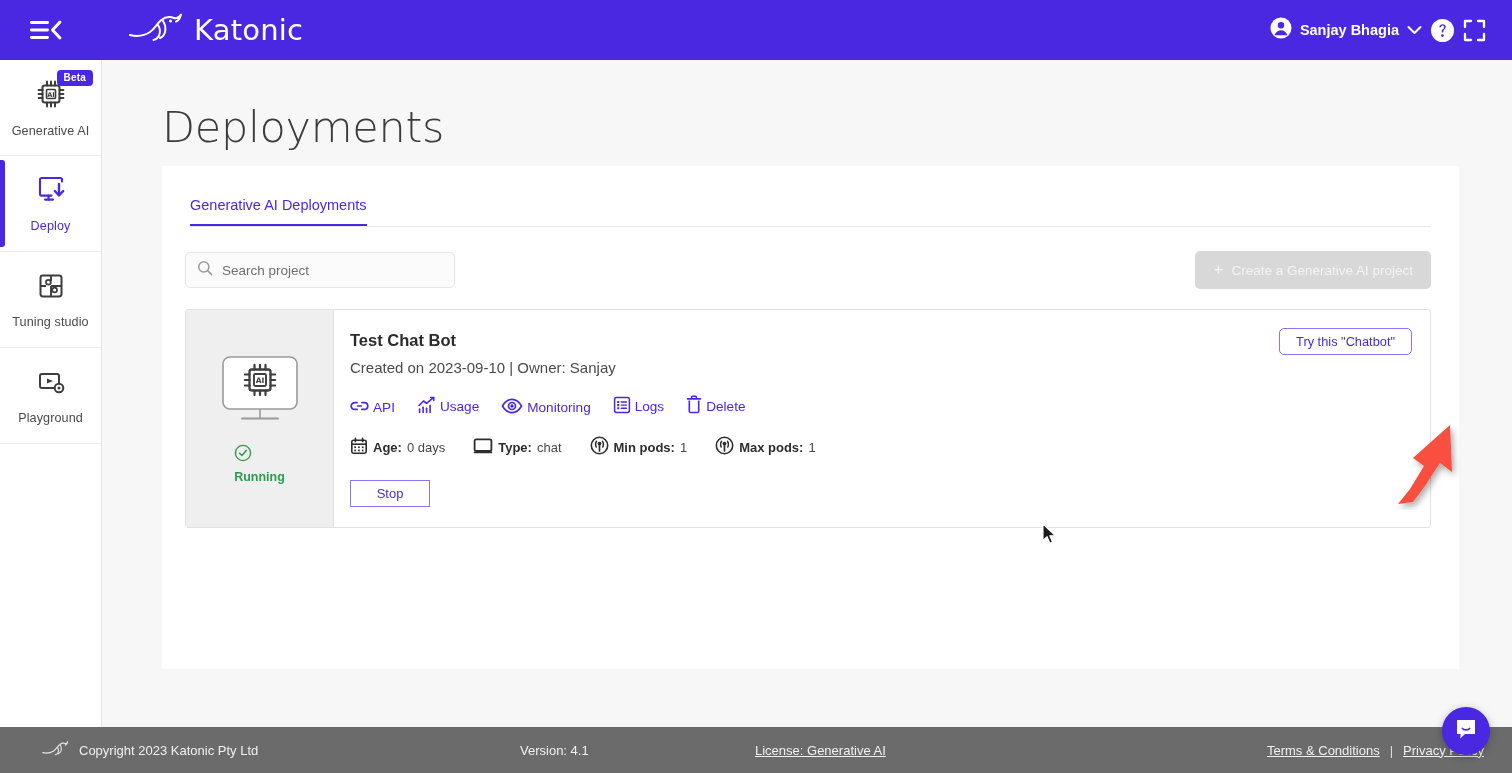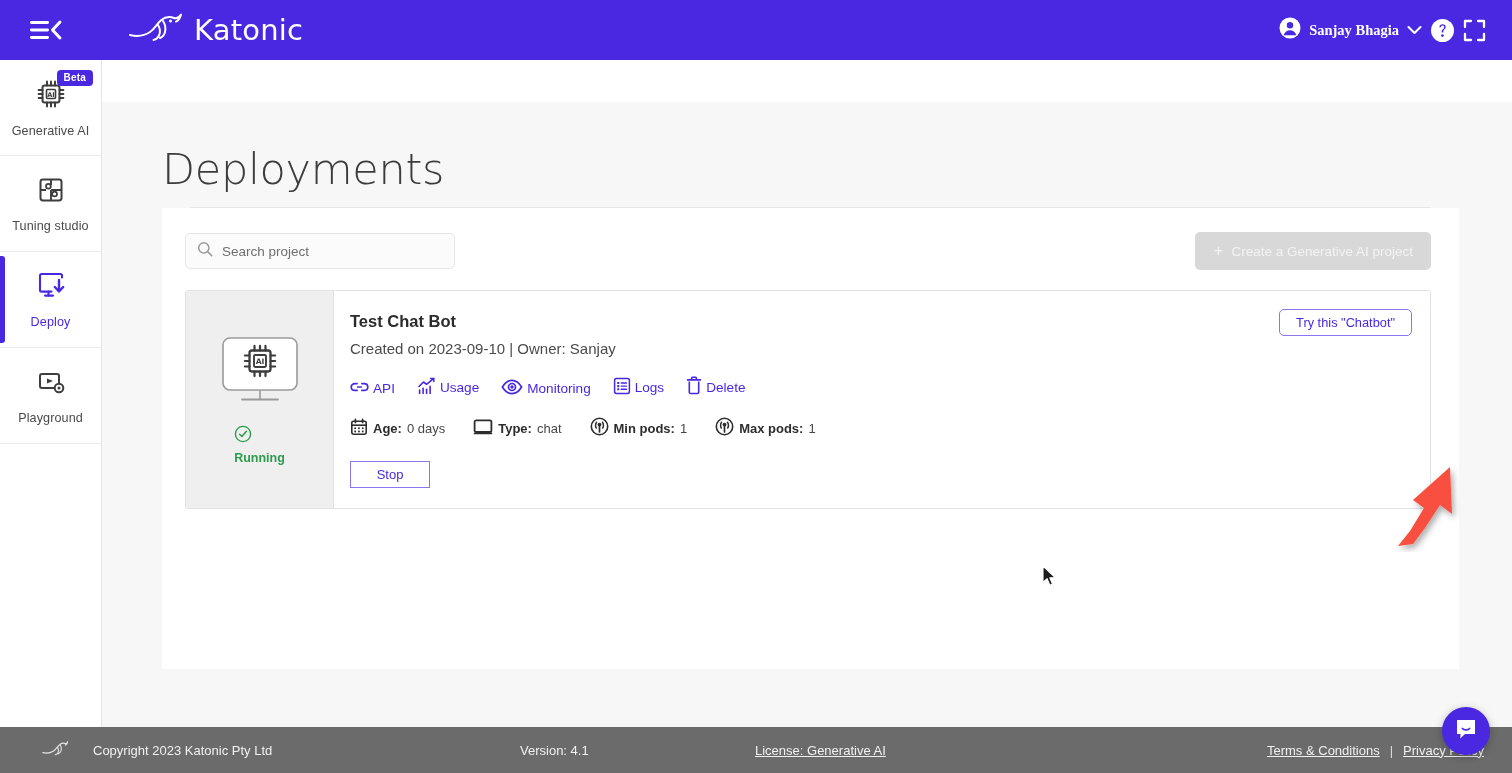--- a/index.html
+++ b/index.html
@@ -16,21 +16,21 @@
     height: 60px; background: #4a27e0; flex: 0 0 60px;
     display: flex; align-items: center; padding: 0 26px 0 30px;
     position: relative; z-index: 20;
   }
   .hamburger { width: 34px; height: 26px; display: flex; align-items: center; cursor: pointer; }
   .brand { display: flex; align-items: center; margin-left: 58px; }
   .brand-name {
     color: #fff; font-size: 29px; letter-spacing: .2px; font-weight: 400;
     margin-left: 6px; font-family: "DejaVu Sans", sans-serif;
   }
-  .header-right { margin-left: auto; display: flex; align-items: center; gap: 8px; font-family: Liberation Serif, serif; }
+  .header-right { margin-left: auto; display: flex; align-items: center; gap: 8px; }
   .user-chip { display: flex; align-items: center; gap: 8px; cursor: pointer; }
   .user-name { color: #fff; font-size: 14.5px; font-weight: 600; }
   .icon-btn { cursor: pointer; display: flex; align-items: center; justify-content: center; }
 
   
   .body-row { flex: 1 1 auto; display: flex; min-height: 0; }
 
   
   .sidebar {
     width: 102px; flex: 0 0 102px; background: #ffffff;
@@ -47,21 +47,21 @@
     content: ""; position: absolute; left: 0; top: 4px; bottom: 4px;
     width: 5px; background: #4a27e0; border-radius: 0 3px 3px 0;
   }
   .beta-badge {
     position: absolute; top: 10px; right: 8px; background: #4a27e0; color: #fff;
     font-size: 10px; font-weight: 700; padding: 2px 7px 3px; border-radius: 4px;
     letter-spacing: .2px;
   }
 
   
-  .main { flex: 1 1 auto; background: #f7f7f7; position: relative; overflow: hidden; margin-top: 42px; }
+  .main { flex: 1 1 auto; background: #f7f7f7; position: relative; overflow: hidden; }
   .page-title {
     font-size: 43px; font-weight: 300; color: #3c3c3c; letter-spacing: -0.3px;
     padding: 42px 0 0 60px; font-family: "DejaVu Sans", sans-serif;
   }
   .panel {
     position: absolute; left: 60px; right: 53px; top: 106px; bottom: 58px;
     background: #ffffff;
   }
   .tabs { padding: 30px 0 0 28px; }
   .tab {
@@ -127,21 +127,21 @@
   .arrow-anno { position: absolute; left: 1290px; top: 358px; z-index: 30; pointer-events: none; }
 
   
   .cursor { position: absolute; left: 940px; top: 463px; z-index: 40; pointer-events: none; }
 
   
   .footer {
     height: 46px; flex: 0 0 46px; background: #6b6b6b; display: flex; align-items: center;
     color: #f0f0f0; font-size: 13px; position: relative; z-index: 10;
   }
-  .f-left { display: flex; align-items: center; gap: 25px; padding-left: 40px; }
+  .f-left { display: flex; align-items: center; gap: 11px; padding-left: 40px; }
   .f-version { position: absolute; left: 520px; }
   .f-license { position: absolute; left: 755px; text-decoration: underline; }
   .f-right { margin-left: auto; padding-right: 28px; display: flex; align-items: center; gap: 10px; }
   .f-link { color: #f0f0f0; text-decoration: underline; cursor: pointer; }
   .f-sep { color: #dcdcdc; }
 
   
   .chat-fab {
     position: absolute; right: 22px; bottom: 18px; width: 48px; height: 48px;
     border-radius: 50%; background: #4a27e0; display: flex; align-items: center;
@@ -236,64 +236,67 @@
                 <path d="M8.5 21 L4.6 21"></path>
               <path d="M25.5 13 L29.4 13"></path>
                 <path d="M25.5 17 L29.4 17"></path>
                 <path d="M25.5 21 L29.4 21"></path>
             </g>
           </svg>
         </span>
         <span class="nav-label">Generative AI</span>
       </div>
 
-      <div class="nav-item">
-        <span>
-          <svg width="32" height="32" viewBox="0 0 32 32">
-            <rect x="5.5" y="5.5" width="21" height="21" rx="2.4" stroke="#3d3d3d" stroke-width="2" fill="none"></rect>
-            <path d="M16 5.5 L16 11 M16 16 L16 26.5 M5.5 16 L11 16 M16 16 L26.5 16" stroke="#3d3d3d" stroke-width="1.9" fill="none"></path>
-            <circle cx="13.4" cy="12.2" r="2.4" stroke="#3d3d3d" stroke-width="1.7" fill="none"></circle>
-            <circle cx="19.6" cy="20" r="2.4" stroke="#3d3d3d" stroke-width="1.7" fill="none"></circle>
-          </svg>
-        </span>
-        <span class="nav-label">Tuning studio</span>
-      </div>
-
       <div class="nav-item active">
         <span>
           <svg width="32" height="32" viewBox="0 0 32 32">
             <path d="M27 7.5 L27 5.5 C27 4.6 26.3 4 25.4 4 L6.6 4 C5.7 4 5 4.6 5 5.5 L5 20 C5 20.9 5.7 21.6 6.6 21.6 L16.5 21.6" stroke="#4a27e0" stroke-width="2.1" fill="none" stroke-linecap="round"></path>
             <path d="M10 25.6 L18 25.6" stroke="#4a27e0" stroke-width="2.1" stroke-linecap="round"></path>
             <path d="M13.5 21.6 L13.5 25.6" stroke="#4a27e0" stroke-width="2.1" stroke-linecap="round"></path>
             <path d="M24 10 L24 21" stroke="#4a27e0" stroke-width="2.4" stroke-linecap="round"></path>
             <path d="M19.8 17 L24 21.4 L28.2 17" stroke="#4a27e0" stroke-width="2.4" fill="none" stroke-linecap="round" stroke-linejoin="round"></path>
           </svg>
         </span>
         <span class="nav-label">Deploy</span>
       </div>
 
       <div class="nav-item">
         <span>
           <svg width="32" height="32" viewBox="0 0 32 32">
+            <rect x="5.5" y="5.5" width="21" height="21" rx="2.4" stroke="#3d3d3d" stroke-width="2" fill="none"></rect>
+            <path d="M16 5.5 L16 11 M16 16 L16 26.5 M5.5 16 L11 16 M16 16 L26.5 16" stroke="#3d3d3d" stroke-width="1.9" fill="none"></path>
+            <circle cx="13.4" cy="12.2" r="2.4" stroke="#3d3d3d" stroke-width="1.7" fill="none"></circle>
+            <circle cx="19.6" cy="20" r="2.4" stroke="#3d3d3d" stroke-width="1.7" fill="none"></circle>
+          </svg>
+        </span>
+        <span class="nav-label">Tuning studio</span>
+      </div>
+
+      <div class="nav-item">
+        <span>
+          <svg width="32" height="32" viewBox="0 0 32 32">
             <rect x="5" y="8" width="19" height="14" rx="2" stroke="#3d3d3d" stroke-width="2" fill="none"></rect>
             <path d="M12 12.4 L18 15 L12 17.6 Z" fill="#3d3d3d"></path>
             <circle cx="24" cy="22" r="4.3" fill="#fff" stroke="#3d3d3d" stroke-width="2"></circle>
             <circle cx="24" cy="22" r="1.5" fill="#3d3d3d"></circle>
           </svg>
         </span>
         <span class="nav-label">Playground</span>
       </div>
     </div>
 
     <div class="main">
 
       <div class="page-title">Deployments</div>
 
       <div class="panel">
 
+        <div class="tabs">
+          <span class="tab">Generative AI Deployments</span>
+        </div>
         <div class="tab-rule"></div>
 
         <div class="toolbar">
           <div class="search-box">
             <span>
               <svg width="16" height="16" viewBox="0 0 16 16">
                 <circle cx="6.8" cy="6.8" r="5.1" stroke="#9a9a9a" stroke-width="1.5" fill="none"></circle>
                 <path d="M10.6 10.6 L14.6 14.6" stroke="#9a9a9a" stroke-width="1.5" stroke-linecap="round"></path>
               </svg>
             </span>

